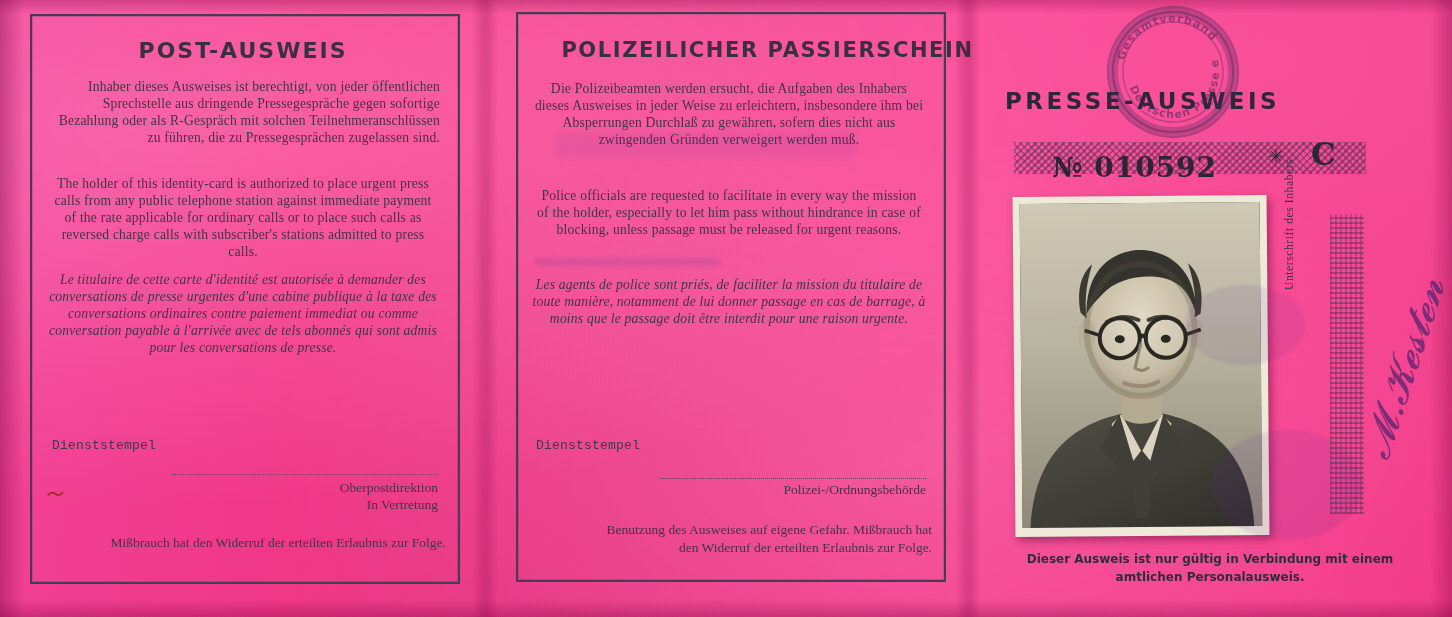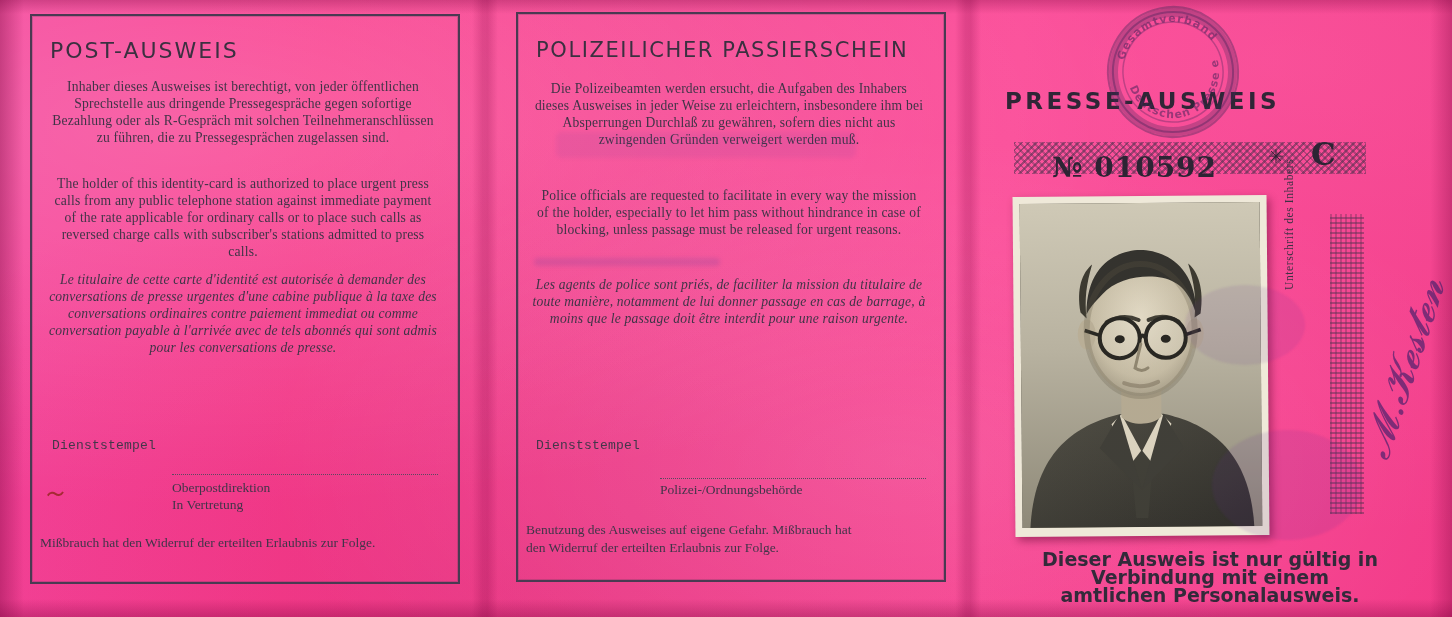--- a/index.html
+++ b/index.html
@@ -74,26 +74,25 @@
   
   .frame {
     position: absolute;
     border: 2px solid #4a3a52;
     box-shadow: inset 0 0 0 1px rgba(74,58,82,0.25);
   }
   .p1-frame { left: 30px; top: 14px; width: 426px; height: 566px; }
   .p2-frame { left: 516px; top: 12px; width: 426px; height: 566px; }
 
   .title {
-    text-align: left;
+    text-align: center;
     font-family: "DejaVu Sans", sans-serif;
-    font-weight: normal;
+    font-weight: bold;
     color: #3b3040;
     letter-spacing: 2px;
-    margin-left: 20px;
   }
   .p1-title {
     position: absolute; left: 30px; top: 38px; width: 426px;
     font-size: 22px;
   }
   .p2-title {
     position: absolute; left: 516px; top: 38px; width: 503px;
     font-size: 21px;
     letter-spacing: 1.6px;
   }
@@ -116,21 +115,21 @@
     font-size: 13px;
     letter-spacing: 0.2px;
   }
   .dotline {
     position: absolute;
     border-top: 1px dotted #5a4a60;
     height: 0;
   }
   .centered-sm {
     position: absolute;
-    text-align: left;
+    text-align: right;
     color: #413549;
     font-family: "Liberation Serif", serif;
     font-size: 13.5px;
     line-height: 18px;
   }
 
   
   .p3-title {
     position: absolute;
     left: 1005px; top: 88px; width: 420px;
@@ -208,21 +207,21 @@
     letter-spacing: 0.6px;
     color: #3d3244;
     text-align: left;
   }
   .p3-footer {
     position: absolute;
     left: 985px; top: 550px; width: 450px;
     text-align: center;
     font-family: "DejaVu Sans", sans-serif;
     font-weight: bold;
-    font-size: 19px;
+    font-size: 12px;
     line-height: 18px;
     color: #332a3a;
   }
   .roundstamp {
     position: absolute;
     left: 1107px; top: 6px;
     width: 128px; height: 128px;
     border-radius: 50%;
     border: 2px solid rgba(70,40,90,0.55);
     box-shadow: inset 0 0 0 7px rgba(255,255,255,0), inset 0 0 0 9px rgba(70,40,90,0.40);
@@ -291,21 +290,21 @@
 <body>
 
 <div class="doc">
 
   <div class="panel" style="left:0;width:472px;">
     <div class="frame p1-frame"></div>
   </div>
 
   <div class="title p1-title">POST-AUSWEIS</div>
 
-  <div class="para" style="left:46px; top:78px; width:394px;">Inhaber dieses Ausweises ist berechtigt, von jeder öffentlichen Sprechstelle aus dringende Pressegespräche gegen sofortige Bezahlung oder als R-Gespräch mit solchen Teilnehmeranschlüssen zu führen, die zu Pressegesprächen zugelassen sind.</div>
+  <div class="para" style="left:46px; top:78px; width:394px;text-align:right;">Inhaber dieses Ausweises ist berechtigt, von jeder öffentlichen Sprechstelle aus dringende Pressegespräche gegen sofortige Bezahlung oder als R-Gespräch mit solchen Teilnehmeranschlüssen zu führen, die zu Pressegesprächen zugelassen sind.</div>
 
   <div class="para" style="left:52px; top:175px; width:382px;">The holder of this identity-card is authorized to place urgent press calls from any public telephone station against immediate payment of the rate applicable for ordinary calls or to place such calls as reversed charge calls with subscriber's stations admitted to press calls.</div>
 
   <div class="para ital" style="left:48px; top:271px; width:390px;">Le titulaire de cette carte d'identité est autorisée à demander des conversations de presse urgentes d'une cabine publique à la taxe des conversations ordinaires contre paiement immediat ou comme conversation payable à l'arrivée avec de tels abonnés qui sont admis pour les conversations de presse.</div>
 
   <div class="smalllabel" style="left:52px; top:438px;">Dienststempel</div>
 
   <div class="dotline" style="left:172px; top:474px; width:266px;"></div>
 
   <div class="centered-sm" style="left:172px; top:479px; width:266px;">Oberpostdirektion</div>

